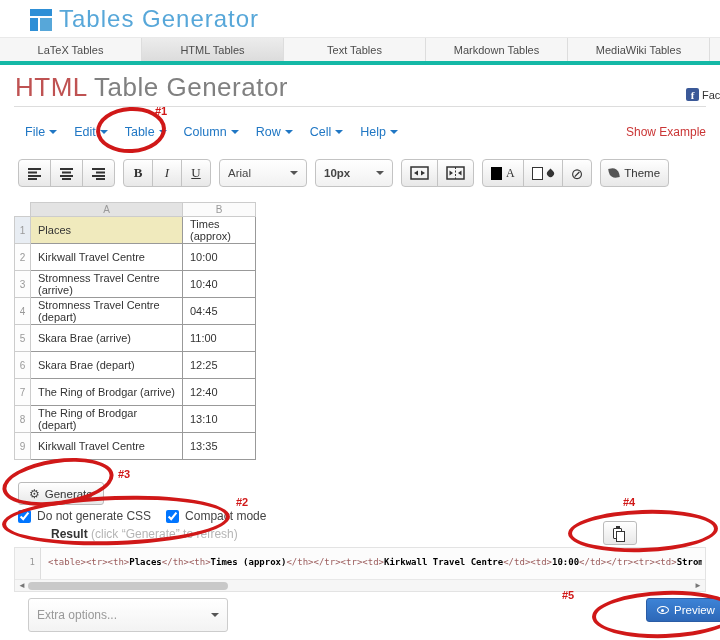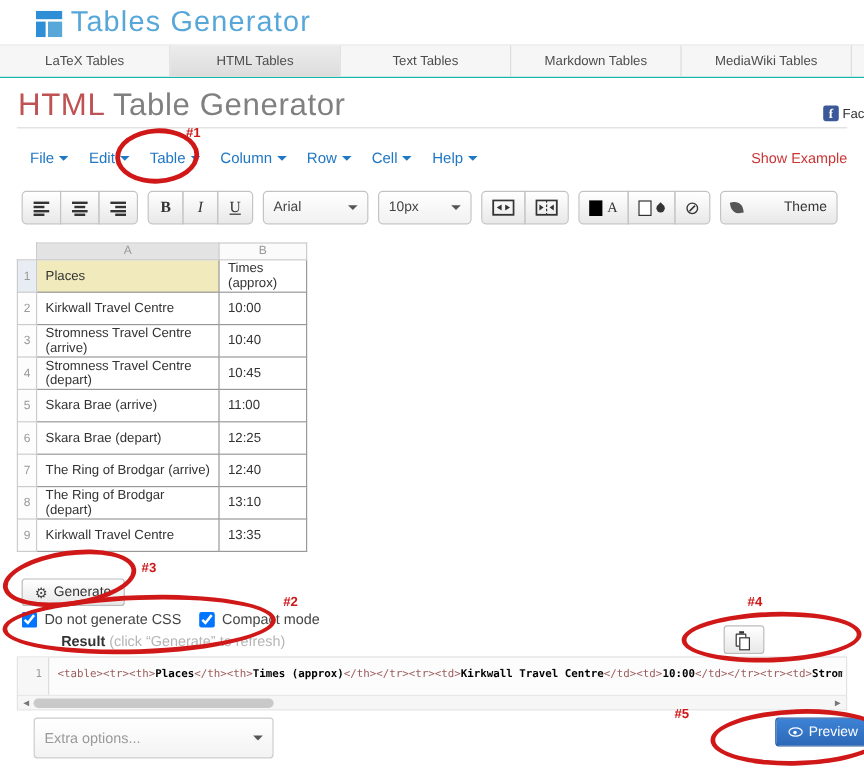--- a/index.html
+++ b/index.html
@@ -9,21 +9,21 @@
     background:#fff; font-family:"Liberation Sans", sans-serif; color:#333;
   }
   .abs { position:absolute; }
 
   
   #logo-icon { left:30px; top:9px; width:22px; height:22px; }
   #logo-text { left:59px; top:5px; font-size:24px; color:#57a7d9; letter-spacing:1px; font-weight:400; }
 
   
   #tabbar { top:37px; left:0; width:720px; height:28px; background:#f6f6f6;
-    border-top:1px solid #e9e9e9; border-bottom:1px solid #14b8a6; display:flex; }
+    border-top:1px solid #e9e9e9; border-bottom:4px solid #14b8a6; display:flex; }
   .tab { width:142px; height:100%; display:flex; align-items:center; justify-content:center;
     font-size:11px; color:#4c4c4c; border-right:1px solid #ddd; cursor:pointer; }
   .tab.active { background:linear-gradient(#ececec,#dcdcdc); }
 
   
   #page-title { left:15px; top:72px; font-size:26px; letter-spacing:.5px; font-weight:400; }
   #page-title .accent { color:#bf5252; }
   #page-title .rest { color:#808080; }
   #title-rule { top:106px; left:14px; width:692px; border-top:1px solid #ddd; height:0; }
   #fb-badge { left:686px; top:88px; display:flex; align-items:center; gap:3px; font-size:11px; color:#333; white-space:nowrap; }
@@ -47,27 +47,27 @@
   .btn-group .tbtn:last-child { border-radius:0 4px 4px 0; }
   .tbtn.single { border-radius:4px; }
   .tbtn.bold { font-weight:bold; font-family:"Liberation Serif",serif; }
   .tbtn.italic { font-style:italic; font-family:"Liberation Serif",serif; }
   .tbtn.underline { text-decoration:underline; font-family:"Liberation Serif",serif; }
   .tsel { height:28px; background:linear-gradient(#ffffff,#f1f1f1); border:1px solid #c3c3c3; border-radius:4px;
     display:inline-flex; align-items:center; padding:0 8px; font-size:11.5px; color:#444; cursor:pointer; position:relative; }
   .tsel .val { flex:1; }
   .tsel .caret { width:0; height:0; border-left:4px solid transparent; border-right:4px solid transparent; border-top:4px solid #555; margin-left:8px; }
   #font-select { width:88px; }
-  #size-select { width:78px; }
+  #size-select { width:78px;font-weight:bold; }
   .swatch-black { width:11px; height:13px; background:#000; display:inline-block; margin-right:4px; }
   .swatch-white { width:11px; height:13px; background:#fff; border:1px solid #333; display:inline-block; margin-right:4px; }
   .droplet { width:7px; height:7px; background:#333; border-radius:0 50% 50% 50%; transform:rotate(45deg); display:inline-block; }
   .clear-glyph { font-size:15px; color:#333; line-height:1; }
   .leaf { width:10px; height:10px; background:#555; border-radius:0 70% 0 70%; display:inline-block; margin-right:5px; transform:rotate(-10deg); }
-  #theme-btn { font-size:11.5px;gap:29px; }
+  #theme-btn { font-size:11.5px; }
 
   
   #grid { top:202px; left:14px; border-collapse:collapse; }
   #grid th { font-weight:normal; }
   #grid .colhdr { height:13px; font-size:10px; color:#999; border:1px solid #ccc; background:#fbfbfb; text-align:center; }
   #grid .colhdr.selcol { background:#e3e3e3; }
   #grid .corner { width:16px; border:none; background:#fff; }
   #grid td.gut { width:16px; font-size:10px; color:#999; text-align:center; border:1px solid #ccc; background:#fdfdfd; }
   #grid td.gut.sel { background:#e8edf3; }
   #grid td.cell { border:1px solid #999; height:27px; padding:0 4px 0 7px; font-size:11px; color:#333; background:#fff; cursor:cell; }
@@ -270,21 +270,21 @@
         <td class="cell c1">10:00</td>
       </tr>
       <tr>
         <td class="gut">3</td>
         <td class="cell c0">Stromness Travel Centre (arrive)</td>
         <td class="cell c1">10:40</td>
       </tr>
       <tr>
         <td class="gut">4</td>
         <td class="cell c0">Stromness Travel Centre (depart)</td>
-        <td class="cell c1">10:45</td>
+        <td class="cell c1">04:45</td>
       </tr>
       <tr>
         <td class="gut">5</td>
         <td class="cell c0">Skara Brae (arrive)</td>
         <td class="cell c1">11:00</td>
       </tr>
       <tr>
         <td class="gut">6</td>
         <td class="cell c0">Skara Brae (depart)</td>
         <td class="cell c1">12:25</td>

